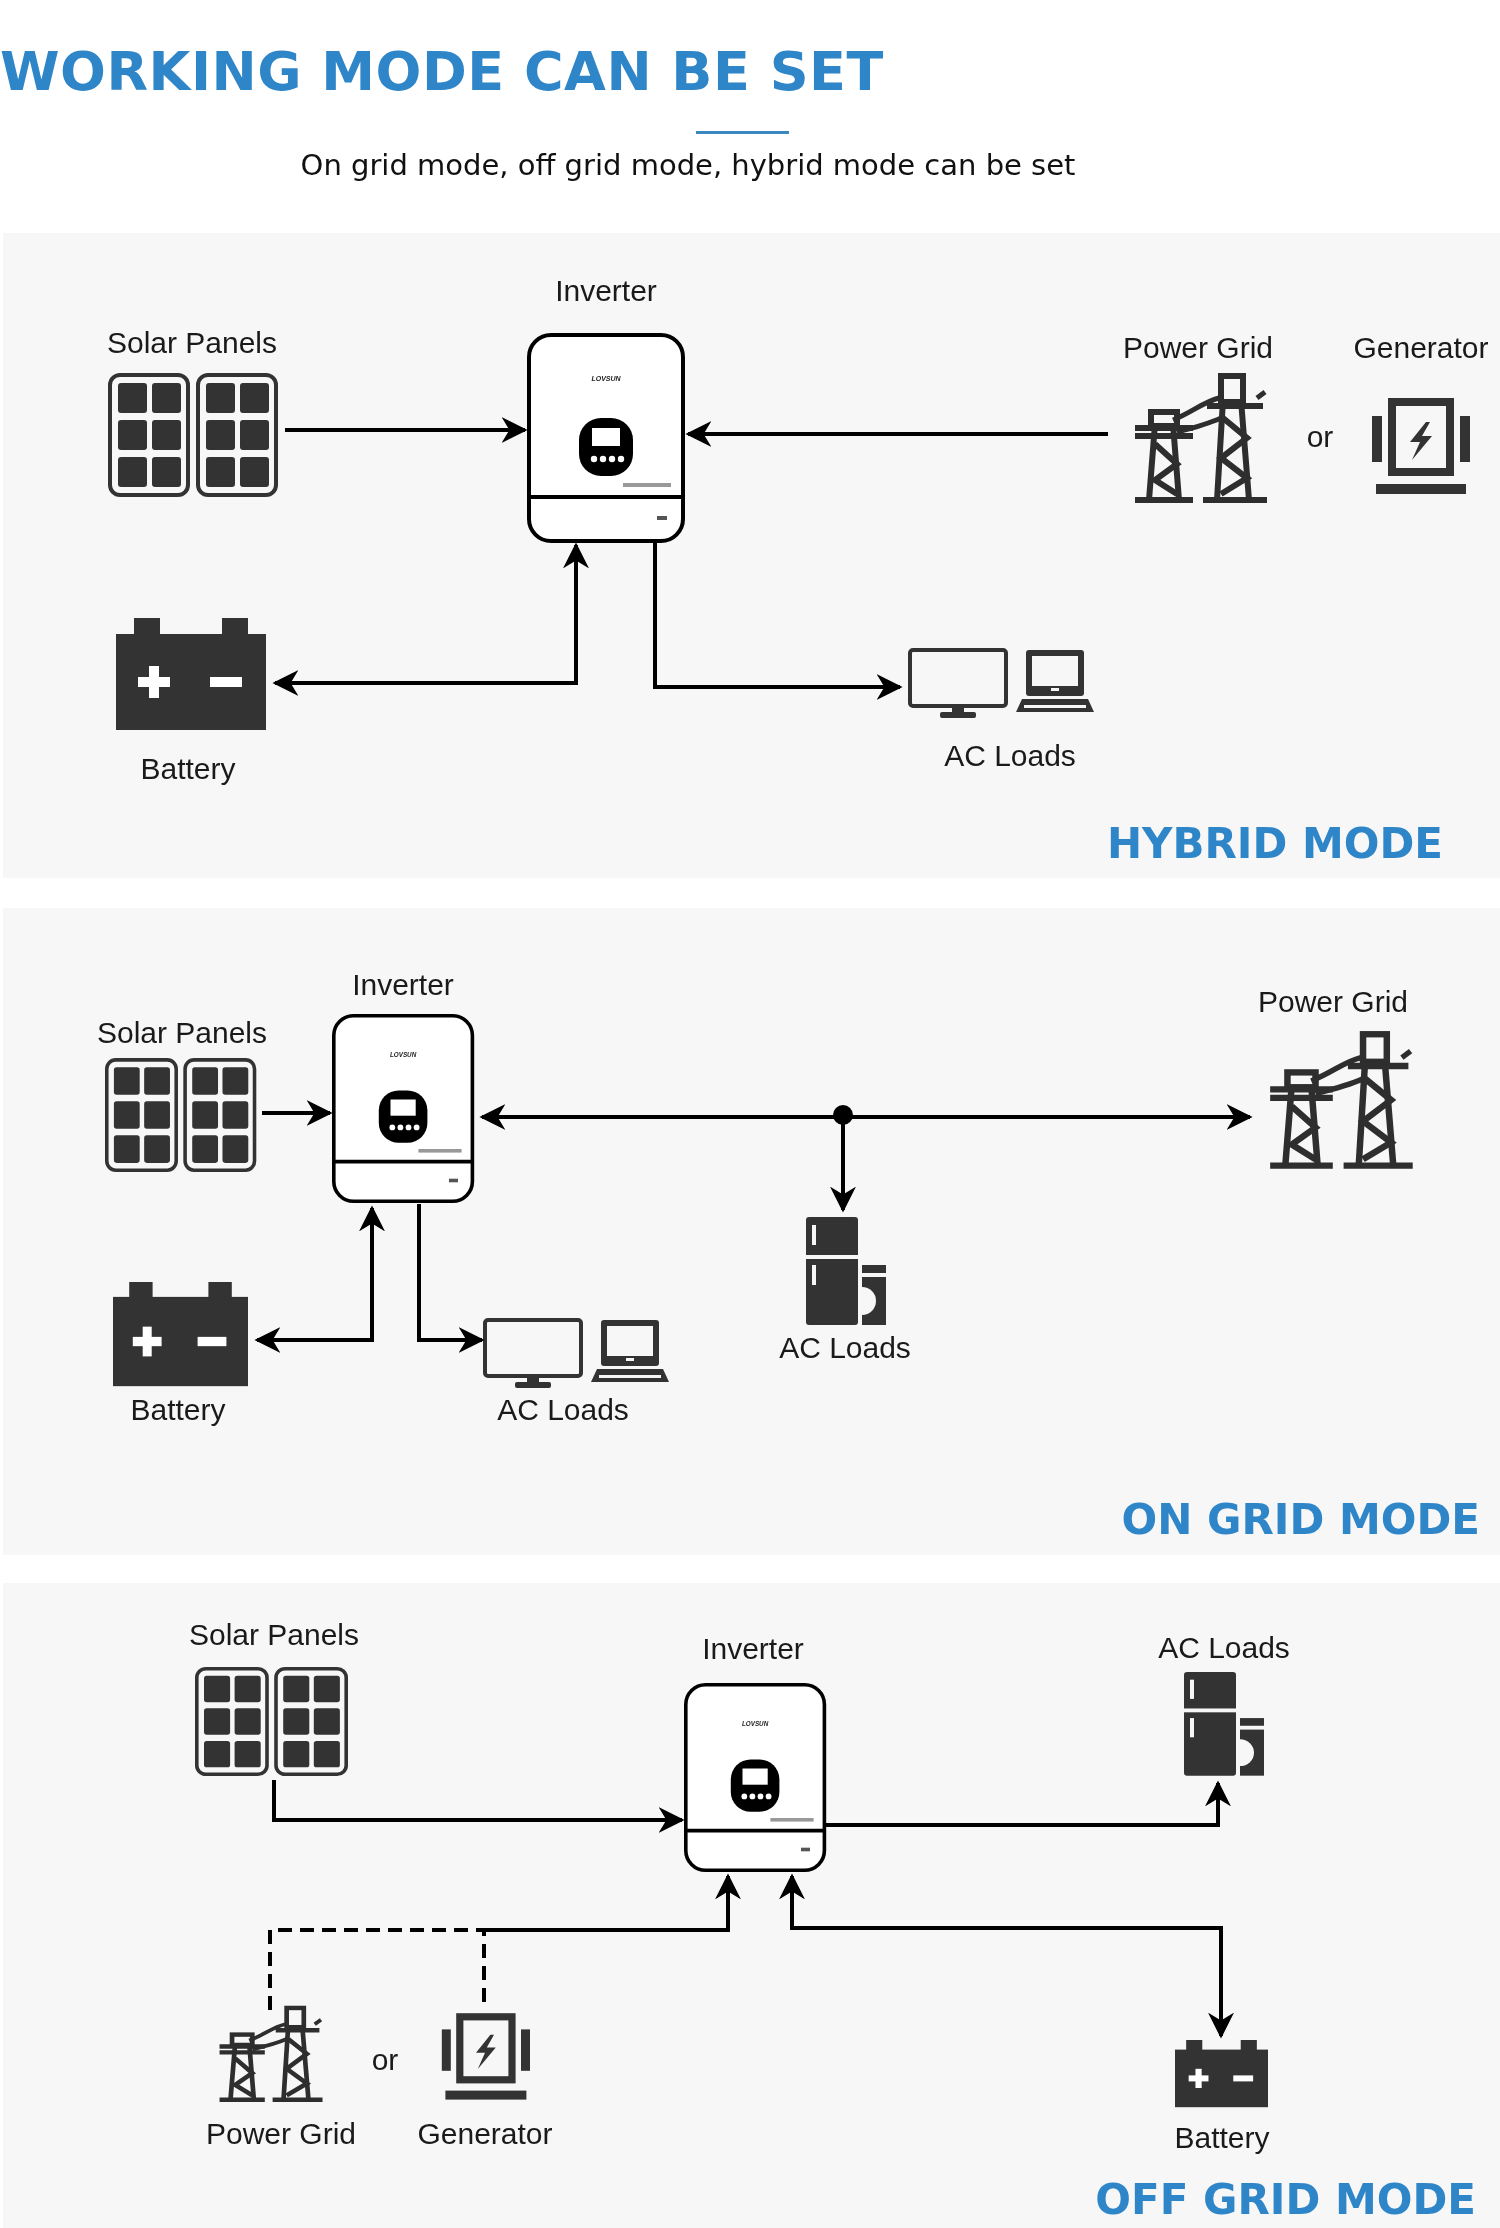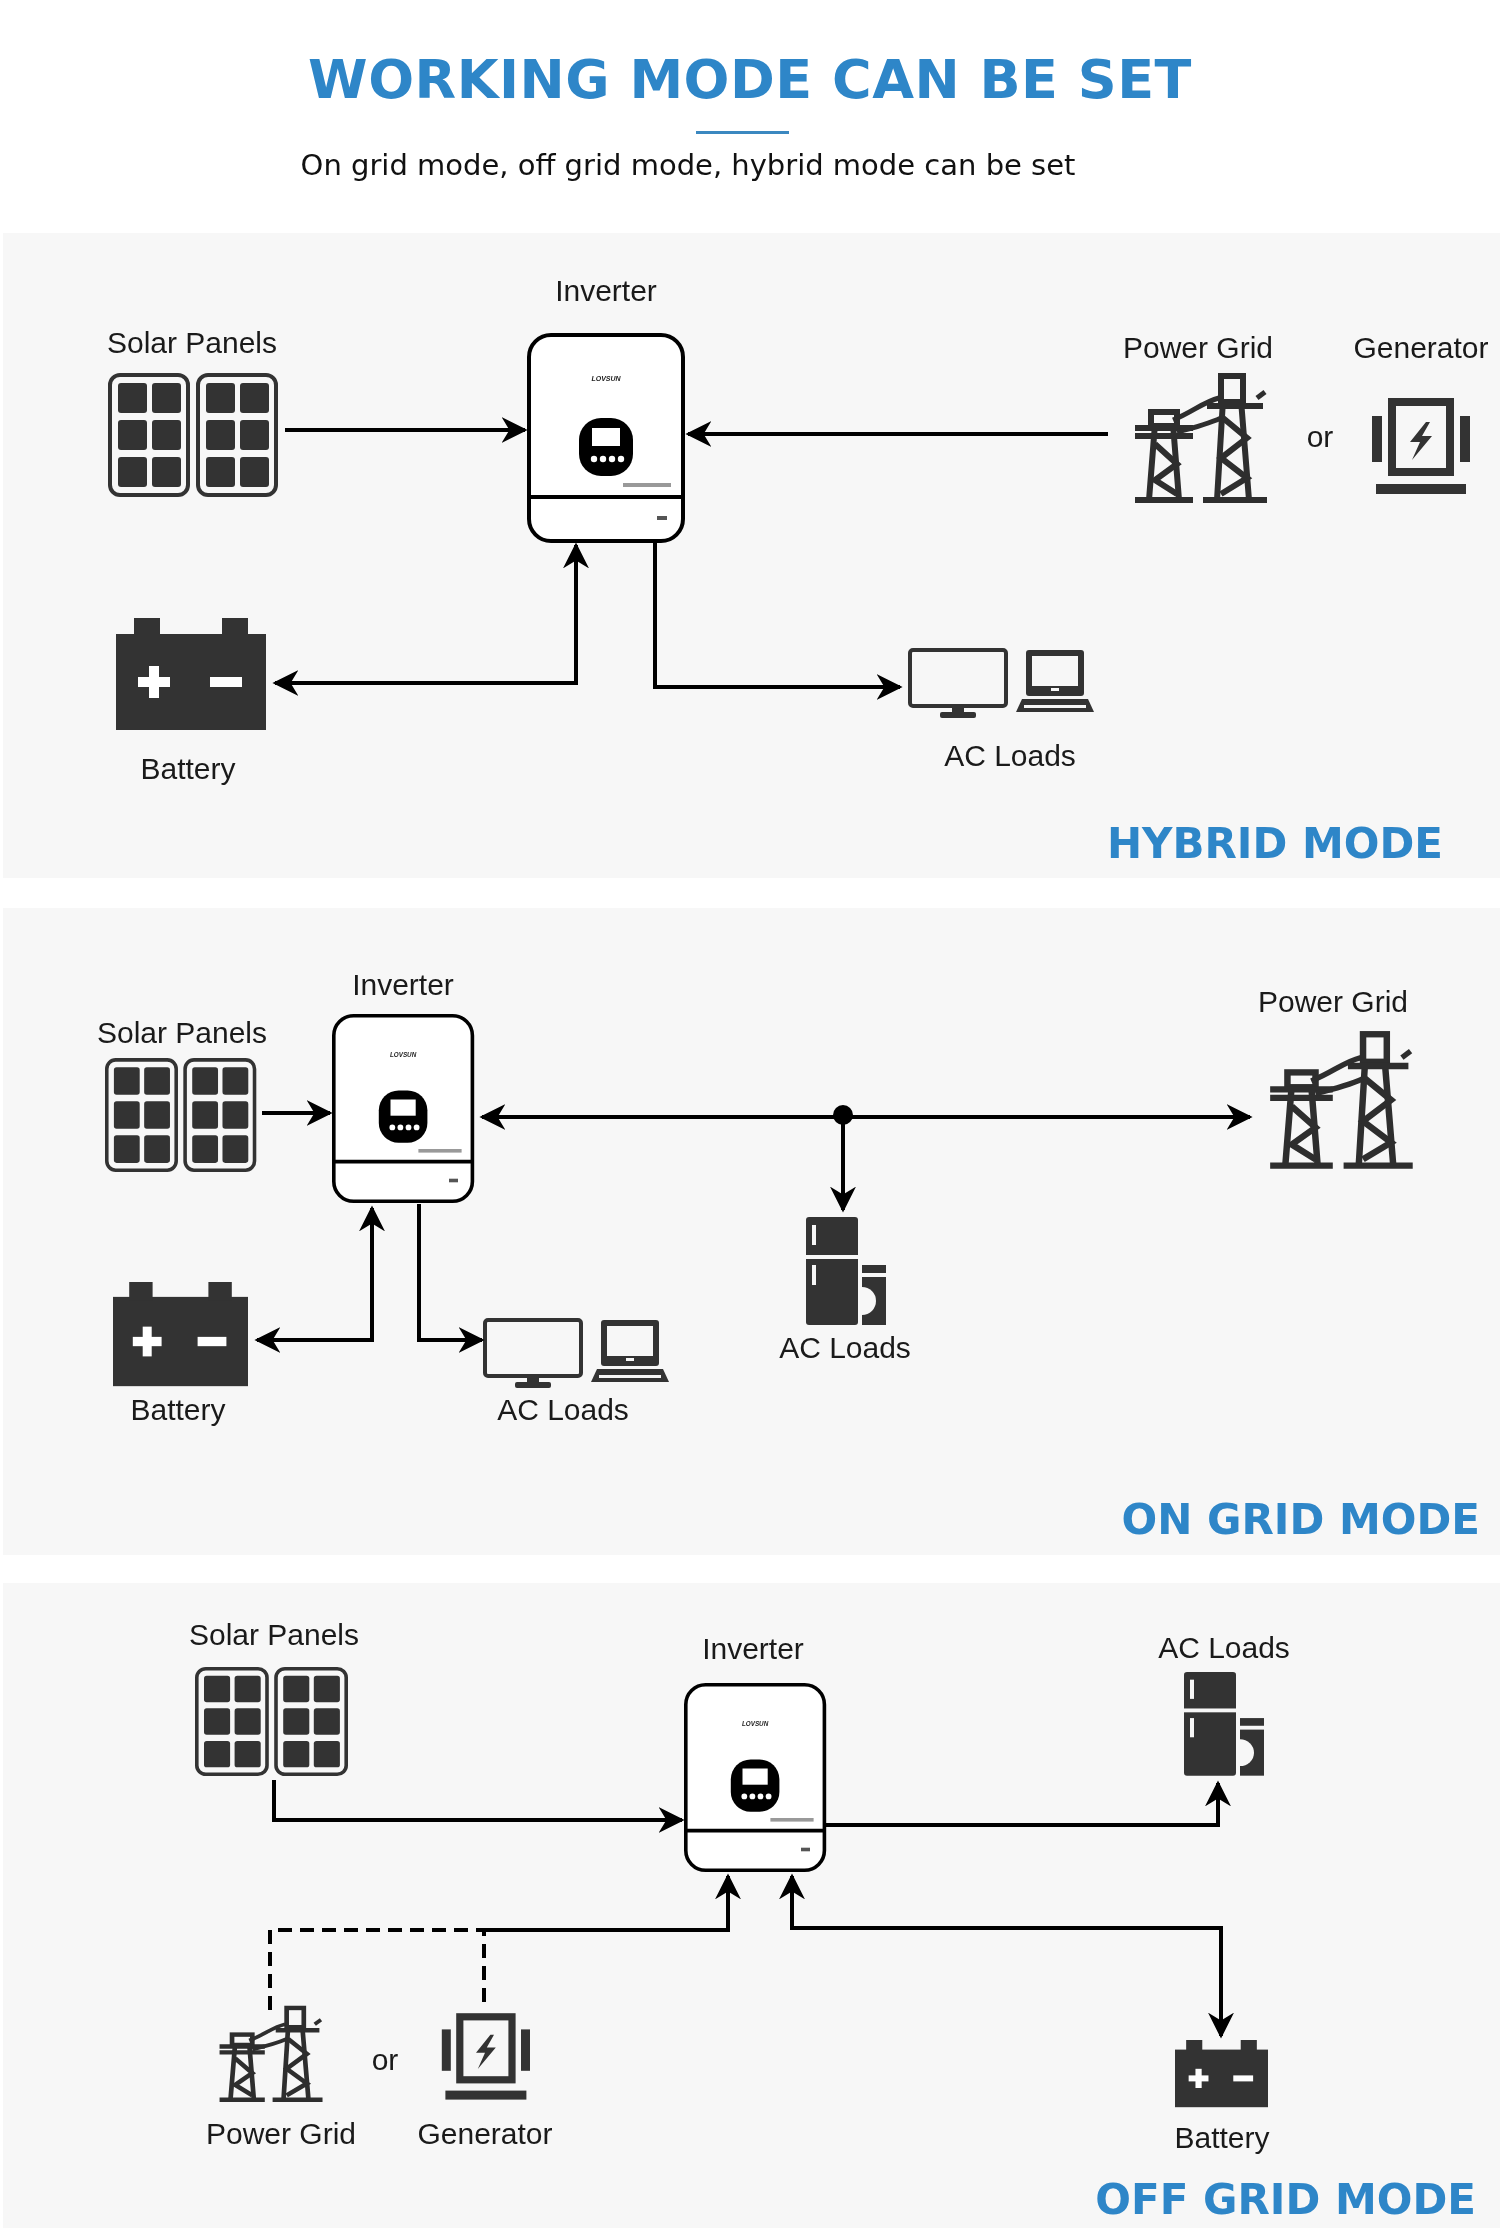--- a/index.html
+++ b/index.html
@@ -1,17 +1,17 @@
 <!DOCTYPE html>
 <html><head>
 <meta charset="utf-8">
 <style>
   html,body{margin:0;padding:0;background:#ffffff;}
   body{width:1500px;height:2228px;position:relative;overflow:hidden;font-family:"Liberation Sans",sans-serif;color:#111;}
-  .title{position:absolute;left:0;width:1500px;top:48px;text-align:center;font-family:"DejaVu Sans",sans-serif;font-weight:bold;font-size:54px;color:#2e86c8;letter-spacing:0.5px;}
+  .title{position:absolute;left:0;width:1500px;top:40px;text-align:left;font-family:"DejaVu Sans",sans-serif;font-weight:bold;font-size:54px;color:#2e86c8;letter-spacing:0.5px;}
   .underline{position:absolute;left:696px;top:131px;width:93px;height:3px;background:#3b88c0;}
   .subtitle{position:absolute;left:0;width:1376px;top:148px;text-align:center;font-family:"DejaVu Sans",sans-serif;font-size:29px;color:#111;}
   .panel{position:absolute;left:3px;width:1497px;background:#f7f7f7;}
   #p1{top:233px;height:645px;}
   #p2{top:908px;height:647px;}
   #p3{top:1583px;height:645px;}
   svg.diagram{position:absolute;left:0;top:0;}
   .lbl{font-family:"Liberation Sans",sans-serif;font-size:30px;fill:#1a1a1a;}
   .mode{font-family:"DejaVu Sans",sans-serif;font-weight:bold;font-size:42px;fill:#2e86c8;}
   .brand{font-family:"Liberation Sans",sans-serif;font-size:7px;font-style:italic;font-weight:bold;fill:#222;}

